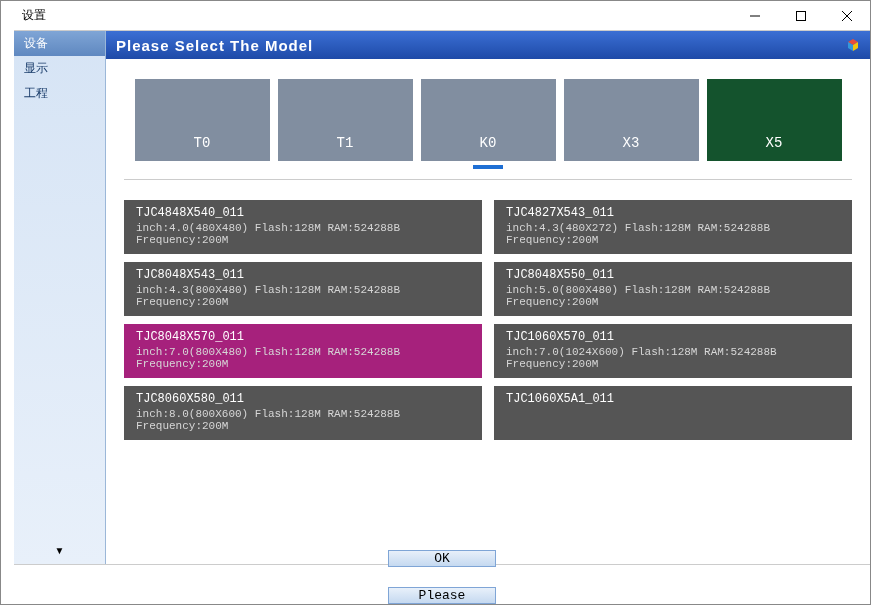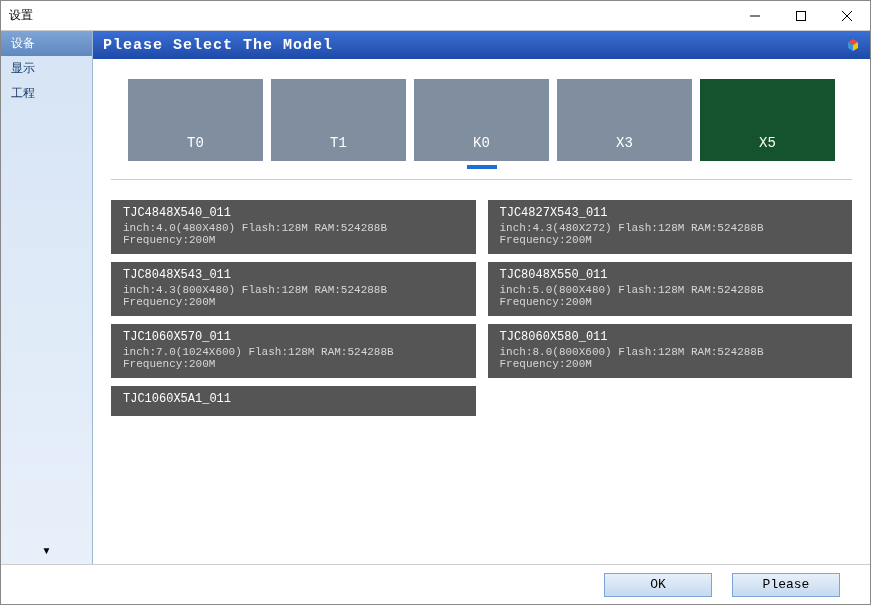--- a/index.html
+++ b/index.html
@@ -1,42 +1,42 @@
 <!DOCTYPE html>
 <html><head>
   <meta charset="utf-8">
   <style>
     * { margin: 0; padding: 0; box-sizing: border-box; }
     body { font-family: 'Microsoft YaHei', SimSun, sans-serif; font-size: 12px; background: #fff; }
-    .window { width: 871px; height: 605px; border: 1px solid #888; display: flex; flex-direction: column; }
+    .window { width: 871px; height: 605px; border: 1px solid #888; display: flex; flex-direction: column; padding-left: 13px; }
     .titlebar { height: 30px; display: flex; align-items: center; justify-content: space-between; padding: 0 0 0 8px; background: #fff; border-bottom: 1px solid #ccc; }
     .titlebar-text { font-size: 12px; color: #000; }
     .titlebar-controls { display: flex; height: 100%; }
     .titlebar-btn { width: 46px; display: flex; align-items: center; justify-content: center; font-size: 14px; cursor: pointer; }
     .body { flex: 1; display: flex; min-height: 0; }
     .sidebar { width: 92px; background: linear-gradient(to bottom, #d6e4f5, #e8f0fa); border-right: 1px solid #9bb7d8; display: flex; flex-direction: column; position: relative; }
     .sidebar-item { padding: 4px 10px; font-size: 12px; color: #1a3d6b; cursor: pointer; }
     .sidebar-item.active { background: linear-gradient(to bottom, #7fa5d6, #5f88c0); color: #fff; }
     .sidebar-arrow { position: absolute; bottom: 8px; left: 0; right: 0; text-align: center; font-size: 10px; color: #000; cursor: pointer; }
     .main { flex: 1; display: flex; flex-direction: column; min-width: 0; }
     .header-bar { height: 28px; background: linear-gradient(to bottom, #3b6fd4, #1e4aa8); display: flex; align-items: center; justify-content: space-between; padding: 0 10px; }
-    .header-text { color: #fff; font-family: Liberation Mono, monospace; font-size: 15px; letter-spacing: 1px; font-weight: bold; }
+    .header-text { color: #fff; font-family: Liberation Sans, sans-serif; font-size: 15px; letter-spacing: 1px; font-weight: bold; }
     .header-icon { width: 14px; height: 14px; }
     .content { flex: 1; padding: 20px 18px; overflow: auto; }
     .tabs { display: flex; gap: 8px; justify-content: center; margin-bottom: 12px; }
     .tab { width: 135px; height: 82px; background: #818ea0; display: flex; align-items: flex-end; justify-content: center; padding-bottom: 10px; color: #fff; font-family: 'Courier New', monospace; font-size: 14px; cursor: pointer; position: relative; }
     .tab.selected { background: #14532d; }
     .tab.indicated::after { content: ''; position: absolute; bottom: -8px; left: 50%; transform: translateX(-50%); width: 30px; height: 4px; background: #1e6fd4; }
     .divider { border: none; border-top: 1px solid #ccc; margin: 18px 0 20px; }
     .model-grid { display: grid; grid-template-columns: 1fr 1fr; gap: 8px 12px; }
     .model-card { background: #555; padding: 6px 12px 8px; cursor: pointer; }
     .model-card.selected { background: #a6217c; }
     .model-title { color: #fff; font-family: 'Courier New', monospace; font-size: 12px; margin-bottom: 2px; }
     .model-spec { color: #d6d6d6; font-family: 'Courier New', monospace; font-size: 11px; }
-    .footer { height: 40px; border-top: 1px solid #ccc; display: flex; align-items: center; justify-content: flex-end; gap: 20px; padding: 0 30px; background: #fff; }
+    .footer { height: 40px; border-top: 1px solid #ccc; display: flex; align-items: center; justify-content: flex-end; gap: 20px; padding: 0 30px; background: #fff; flex-direction: column; }
     .footer-btn { width: 108px; height: 24px; background: linear-gradient(to bottom, #e8f0fa, #c5d9f0); border: 1px solid #7fa5d6; font-family: 'Courier New', monospace; font-size: 13px; cursor: pointer; display: flex; align-items: center; justify-content: center; }
   </style>
 </head>
 <body>
 
 <div class="window">
   <div class="titlebar">
     <span class="titlebar-text">设置</span>
     <div class="titlebar-controls">
       <div class="titlebar-btn">
@@ -97,20 +97,24 @@
               <div class="model-spec">inch:4.3(480X272) Flash:128M RAM:524288B Frequency:200M</div>
             </div>
             <div class="model-card">
               <div class="model-title">TJC8048X543_011</div>
               <div class="model-spec">inch:4.3(800X480) Flash:128M RAM:524288B Frequency:200M</div>
             </div>
             <div class="model-card">
               <div class="model-title">TJC8048X550_011</div>
               <div class="model-spec">inch:5.0(800X480) Flash:128M RAM:524288B Frequency:200M</div>
             </div>
+            <div class="model-card selected">
+              <div class="model-title">TJC8048X570_011</div>
+              <div class="model-spec">inch:7.0(800X480) Flash:128M RAM:524288B Frequency:200M</div>
+            </div>
             <div class="model-card">
               <div class="model-title">TJC1060X570_011</div>
               <div class="model-spec">inch:7.0(1024X600) Flash:128M RAM:524288B Frequency:200M</div>
             </div>
             <div class="model-card">
               <div class="model-title">TJC8060X580_011</div>
               <div class="model-spec">inch:8.0(800X600) Flash:128M RAM:524288B Frequency:200M</div>
             </div>
             <div class="model-card">
               <div class="model-title">TJC1060X5A1_011</div>

